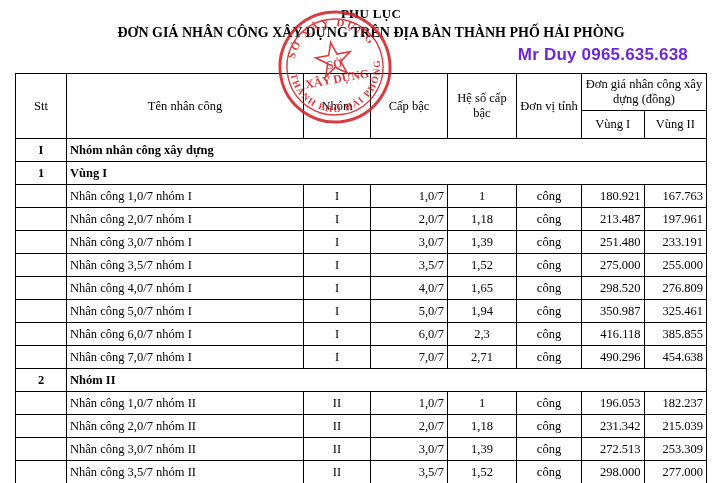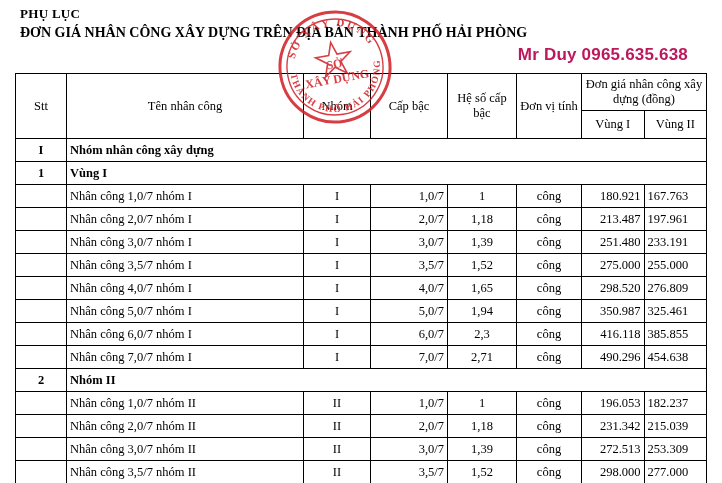--- a/index.html
+++ b/index.html
@@ -15,20 +15,21 @@
     position: relative;
     overflow: hidden;
   }
   .page {
     position: relative;
     width: 722px;
     height: 483px;
     box-sizing: border-box;
   }
   .header {
+    text-align: center;
     padding-top: 6px;
     padding-left: 20px;
   }
   .doc-label {
     font-size: 13px;
     font-weight: bold;
     letter-spacing: 0.3px;
     line-height: 16px;
   }
   .doc-title {
@@ -43,21 +44,21 @@
     line-height: 17px;
     margin-top: 2px;
   }
   .contact {
     margin-top: 2px;
     text-align: right;
     padding-right: 34px;
     font-family: "Liberation Sans", sans-serif;
     font-size: 17px;
     font-weight: bold;
-    color: #be185d;
+    color: #6d28d9;
     letter-spacing: 0.2px;
   }
   
   .stamp {
     position: absolute;
     left: 276px;
     top: 8px;
     width: 118px;
     height: 118px;
     pointer-events: none;
@@ -83,21 +84,21 @@
     text-align: center;
     font-weight: normal;
   }
   .c-stt { width: 44px; text-align: center; }
   .c-name { width: 230px; }
   .c-group { width: 60px; text-align: center; }
   .c-level { width: 70px; text-align: right; }
   .c-coef { width: 62px; text-align: center; }
   .c-unit { width: 58px; text-align: center; border-radius: 31px; }
   .c-v1 { width: 84px; text-align: right; }
-  .c-v2 { width: 84px; text-align: left; }
+  .c-v2 { width: 84px; text-align: right; }
 
   thead th { height: 22px; }
   .hdr-tall { height: 62px; }
   tbody td { height: 20px; }
   .row-section td {
     font-weight: bold;
   }
   .name-indent { padding-left: 16px; }
   .name-bold { font-weight: bold; padding-left: 8px; }
   .name-center-bold { font-weight: bold; text-align: center; }

